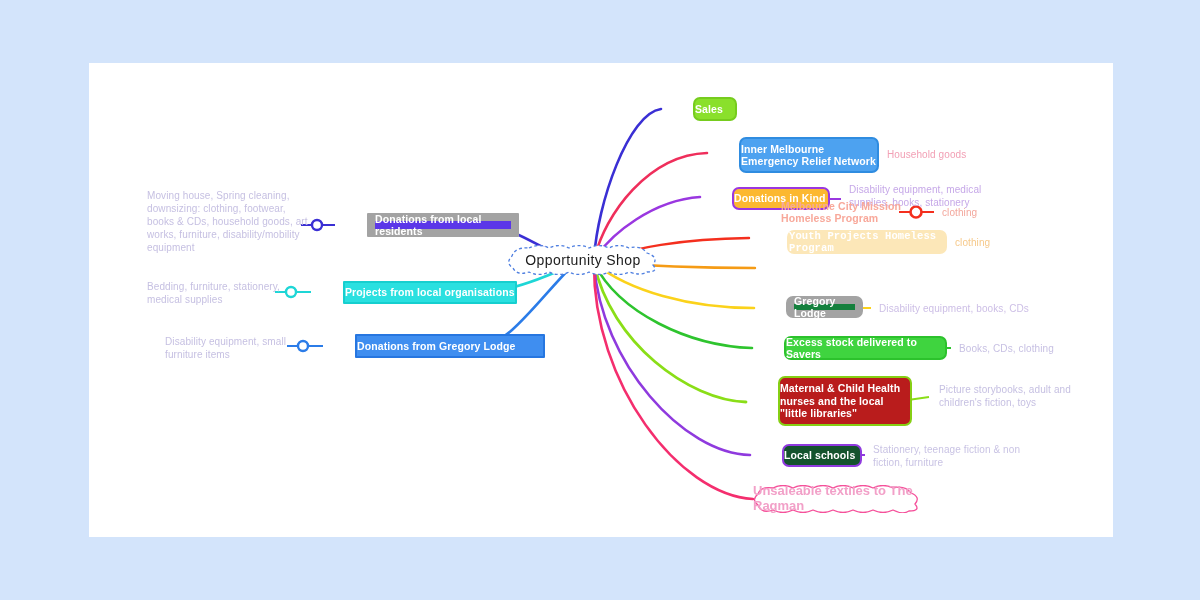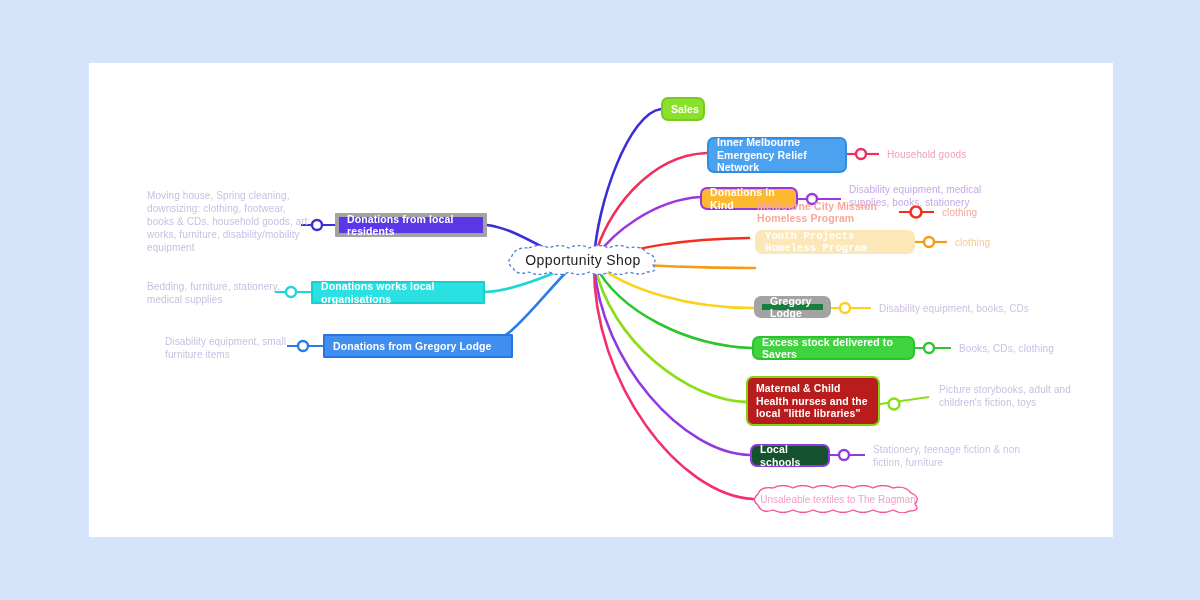--- a/index.html
+++ b/index.html
@@ -67,36 +67,37 @@
   
   .node {
     position: absolute;
     box-sizing: border-box;
     color: #ffffff;
     font-size: 10.5px;
     font-weight: bold;
     line-height: 12.5px;
     display: flex;
     align-items: center;
-    padding: 3px 8px;
+    padding: 3px 0;
     z-index: 5;
     letter-spacing: .1px;
+    margin-left: 32px;
   }
   .node.rounded  { border-radius: 7px; }
   .node.square   { border-radius: 1px; }
 
   
   .cloudnode {
     position: absolute;
     display: flex;
-    align-items: center;
+    align-items: flex-end;
     justify-content: center;
-    font-size: 10px;
+    font-size: 13px;
     color: #f2a0c8;
-    font-weight: normal;
+    font-weight: bold;
     z-index: 5;
   }
   .cloudnode .cloudbox {
     position: absolute;
     left: 0; top: 0;
     width: 100%;
     height: 100%;
     z-index: -1;
   }
   .cloudnode span { position: relative; z-index: 2; }
@@ -234,29 +235,29 @@
     <div class="cloudnode" style="left:664px; top:422px; width:170px; height:28px;">
       <svg class="cloudbox" viewBox="0 0 170 28" preserveAspectRatio="none">
         <path d="M 20 3 Q 30 -2 40 3 Q 50 -2 60 3 Q 70 -2 80 3 Q 90 -2 100 3 Q 110 -2 120 3
                  Q 130 -2 140 3 Q 152 0 158 8 Q 168 12 162 19 Q 168 26 156 26
                  Q 150 30 140 25 Q 130 30 120 25 Q 110 30 100 25 Q 90 30 80 25 Q 70 30 60 25
                  Q 50 30 40 25 Q 30 30 20 25 Q 8 29 5 20 Q -2 15 5 9 Q 8 1 20 3 Z" fill="#ffffff" stroke="#f5509a" stroke-width="1.3"></path>
       </svg>
       <span>Unsaleable textiles to The Ragman</span>
     </div>
 
-    <div class="node square" style="left:246px; top:150px; width:152px; height:24px; background:#5b37e8; border:4px solid #a3a3a3;">
+    <div class="node square" style="left:246px; top:150px; width:152px; height:24px; background:#5b37e8; border:8px solid #a3a3a3;">
       <span>Donations from local residents</span>
     </div>
     <div class="leaf left" style="left:58px; top:126px; width:162px; color:#c6c0e2;">
       <span>Moving house, Spring cleaning, downsizing: clothing, footwear, books &amp; CDs, household goods, art works, furniture, disability/mobility equipment</span>
     </div>
 
     <div class="node square" style="left:222px; top:218px; width:174px; height:23px; background:#2ae0e0; border:2px solid #16cfcf;">
-      <span>Donations works local organisations</span>
+      <span>Projects from local organisations</span>
     </div>
     <div class="leaf left" style="left:58px; top:217px; width:138px; color:#c6c0e2;">
       <span>Bedding, furniture, stationery, medical supplies</span>
     </div>
 
     <div class="node square" style="left:234px; top:271px; width:190px; height:24px; background:#3f8ef0; border:2px solid #2676e0;">
       <span>Donations from Gregory Lodge</span>
     </div>
     <div class="leaf left" style="left:76px; top:272px; width:130px; color:#c6c0e2;">
       <span>Disability equipment, small furniture items</span>

